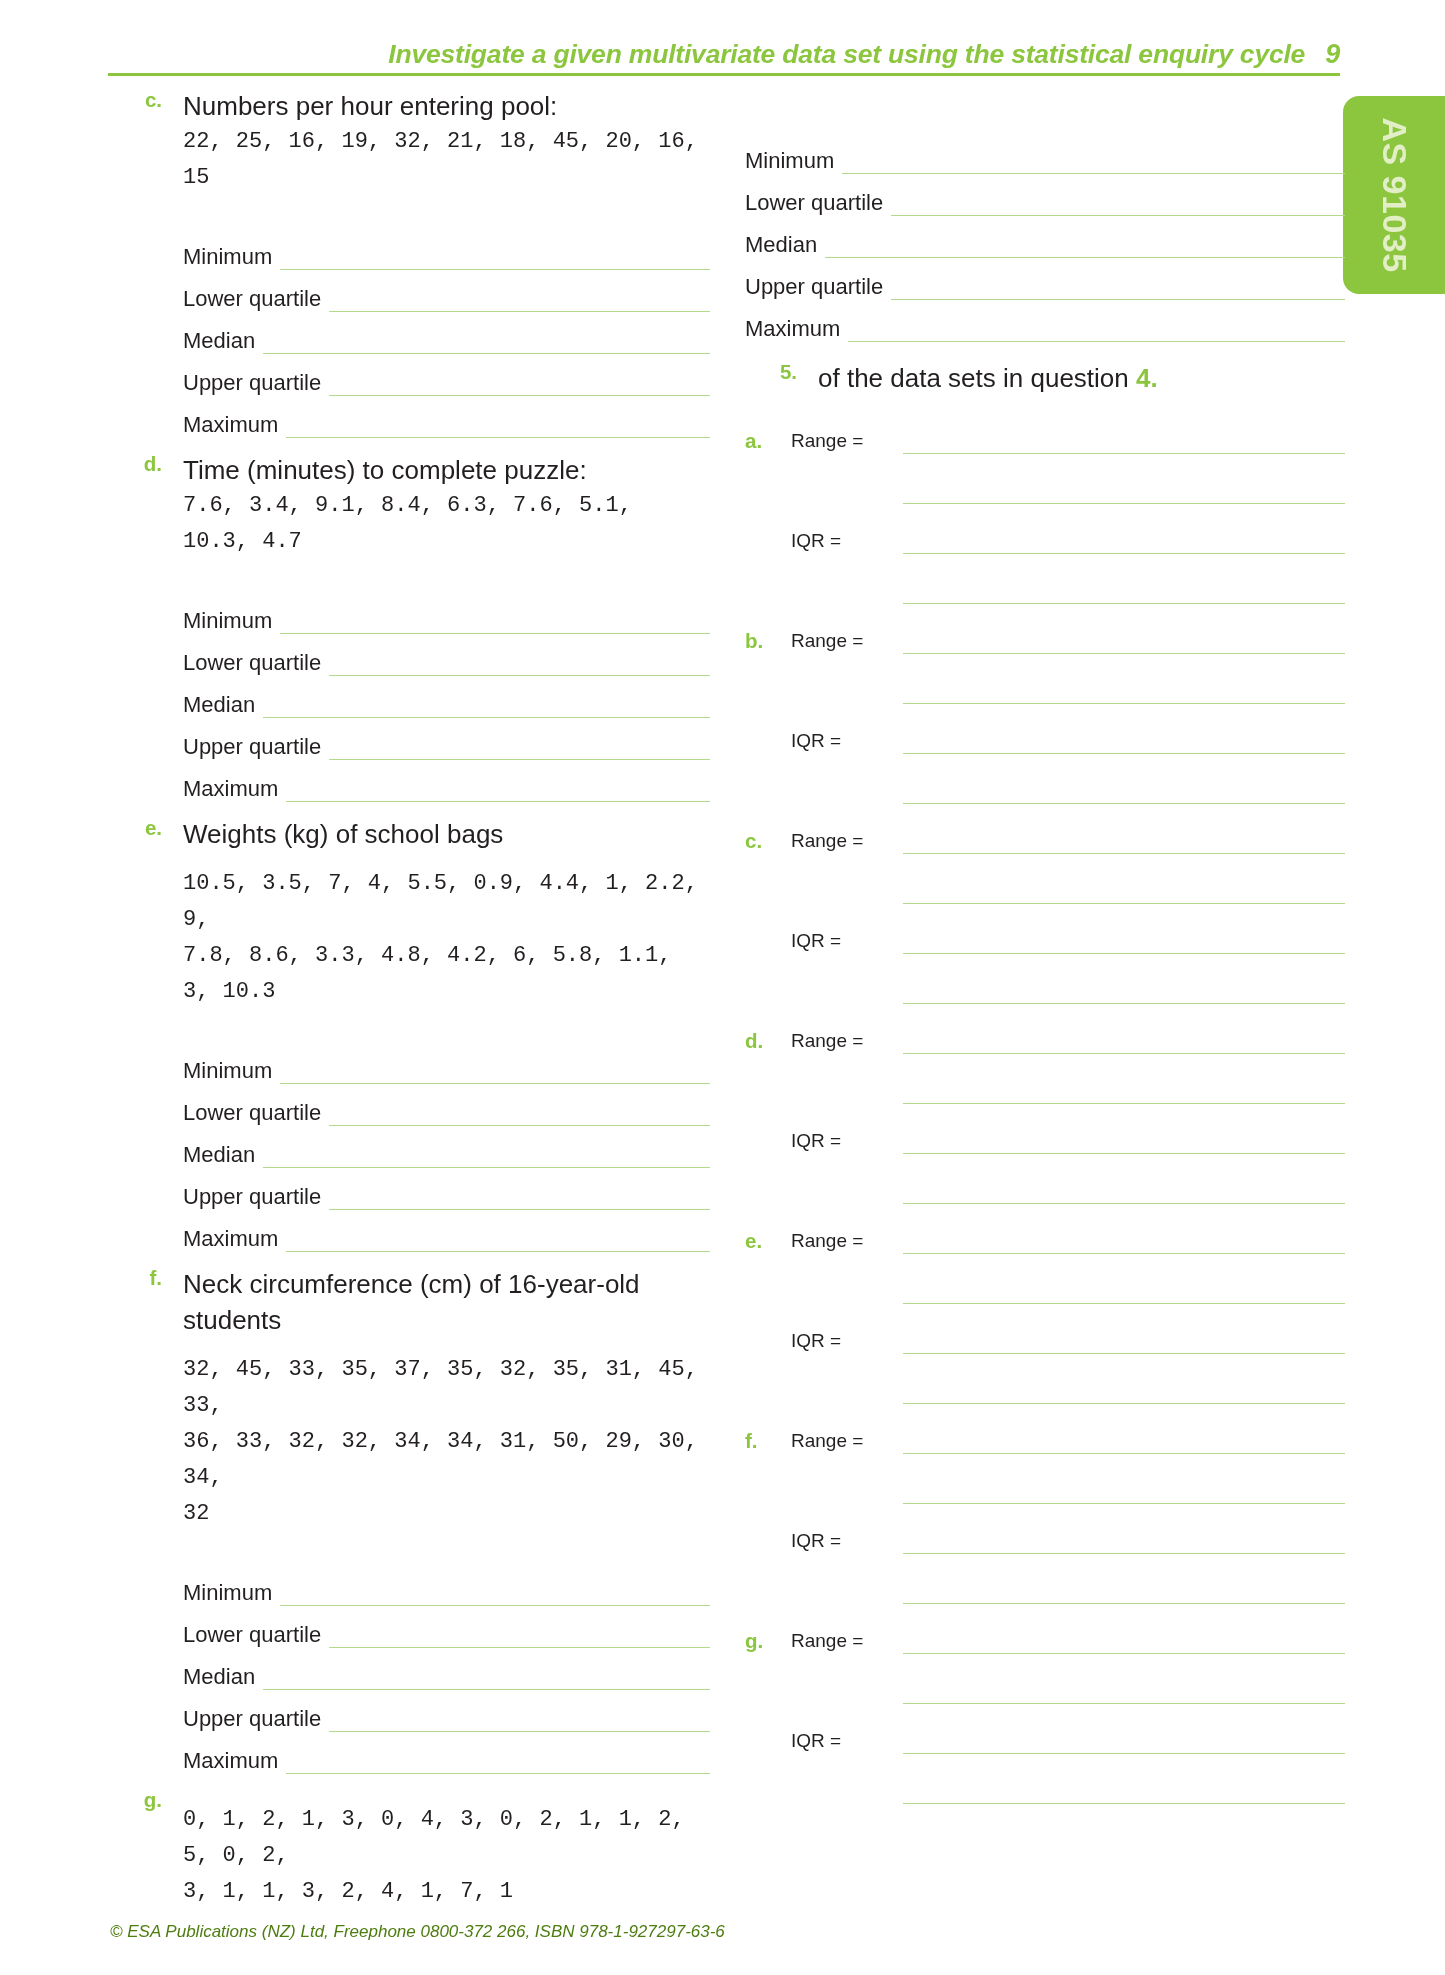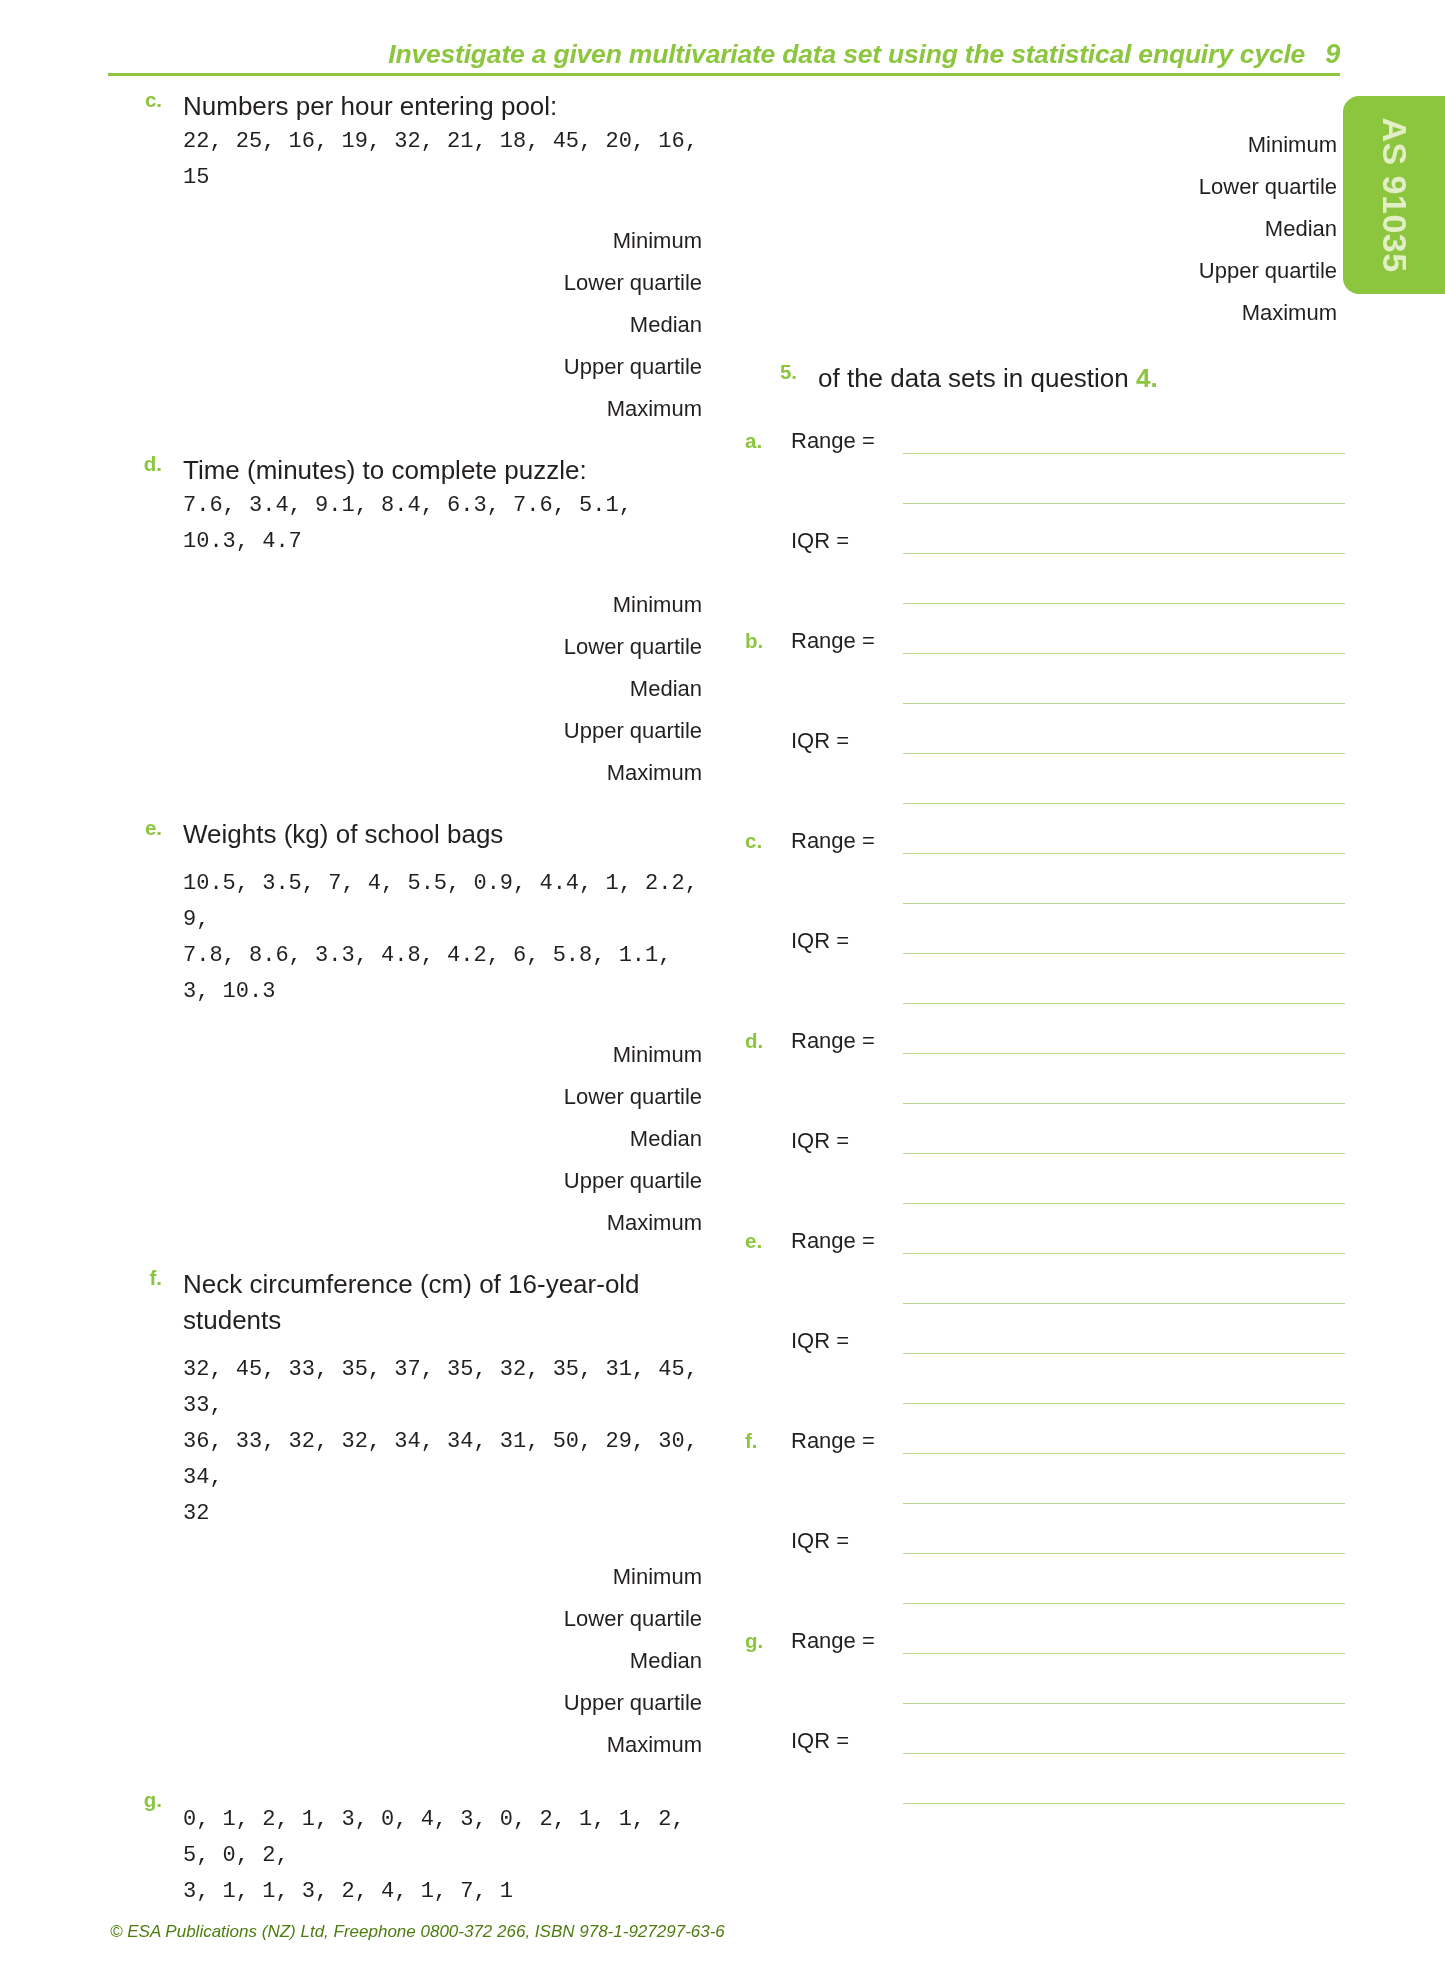--- a/index.html
+++ b/index.html
@@ -122,21 +122,20 @@
   .spacer-md { height: 26px; }
 
   
   .stats {
     margin-top: 6px;
   }
   .stat-row {
     display: flex;
     align-items: flex-end;
     height: 42px;
-    flex-direction: column;
   }
   .stat-label {
     font-size: 22px;
     line-height: 26px;
     color: #231f20;
     white-space: nowrap;
     padding-right: 8px;
   }
   .stat-line {
     flex: 1 1 auto;
@@ -156,21 +155,21 @@
     flex: 0 0 46px;
     text-align: left;
     font-weight: bold;
     font-size: 20.5px;
     line-height: 26px;
     color: #8cc63f;
   }
   .ans-label {
     width: 112px;
     flex: 0 0 112px;
-    font-size: 22px;
+    font-size: 19px;
     line-height: 26px;
     color: #231f20;
     white-space: nowrap;
   }
   .ans-line {
     flex: 1 1 auto;
     border-bottom: 1.5px solid #b5d98a;
     height: 24px;
   }
   .ans-row.blank .ans-marker,

